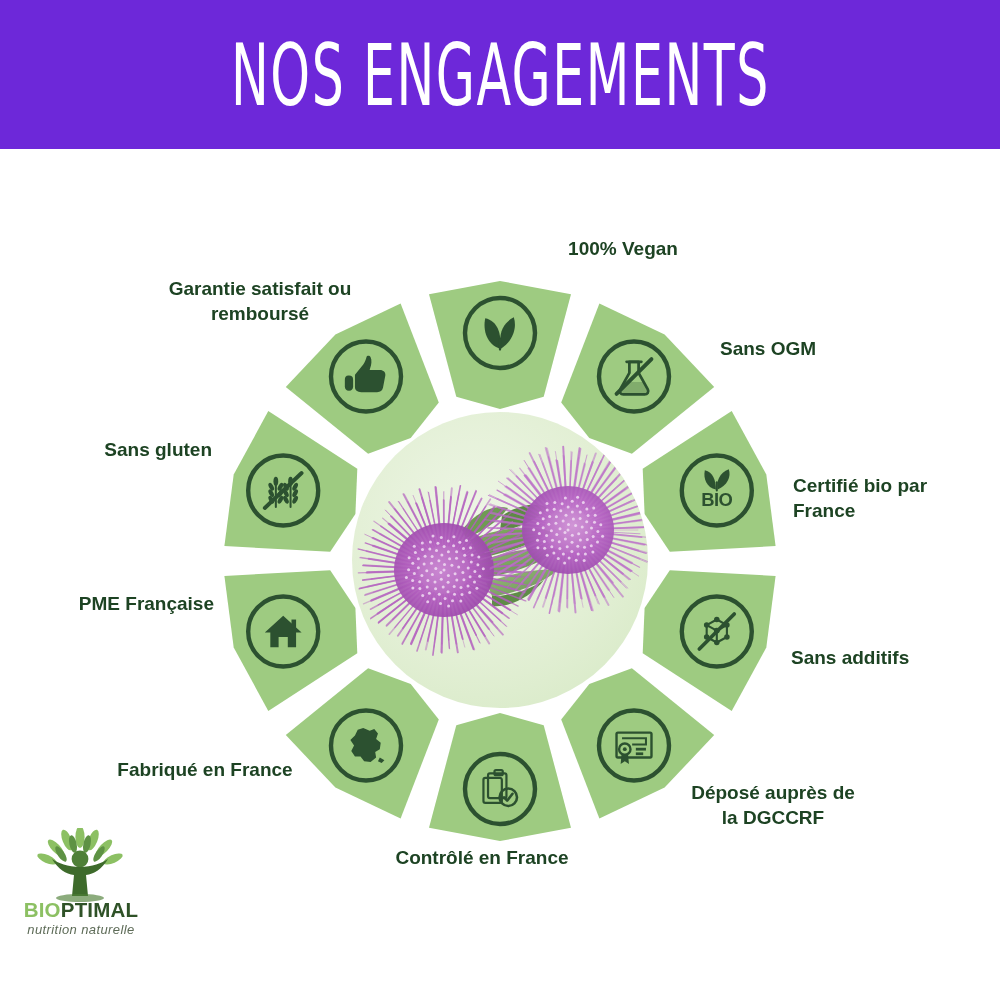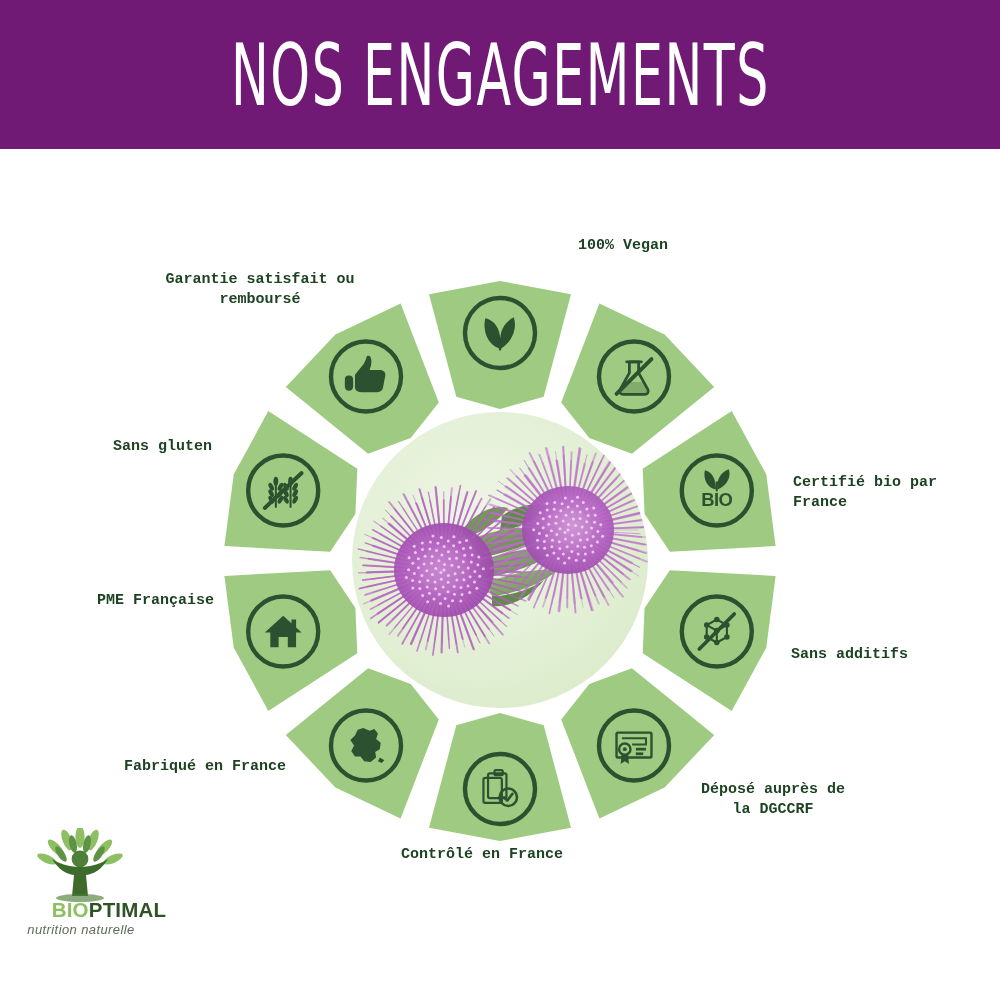--- a/index.html
+++ b/index.html
@@ -7,21 +7,21 @@
     width:1000px;height:1000px;
     background:#ffffff;
     font-family:"Liberation Sans", sans-serif;
     overflow:hidden;
     position:relative;
   }
 
   
   #header-band{
     position:absolute;left:0;top:0;width:1000px;height:149px;
-    background:#701a75;
+    background:#6d28d9;
     display:flex;align-items:center;justify-content:center;
   }
   #header-title{
     color:#ffffff;
     font-family:"Liberation Sans Narrow","DejaVu Sans Condensed","Liberation Sans",sans-serif;
     font-size:72px;
     font-weight:400;
     letter-spacing:2px;
     transform:scaleX(.78) scaleY(1.18);
     transform-origin:center center;
@@ -42,42 +42,41 @@
     border-radius:50%;
     background:radial-gradient(circle at 42% 38%, #eef6e6 0%, #e2efd4 55%, #d4e8c2 100%);
     overflow:hidden;
   }
   #flower-art{position:absolute;left:0;top:0;width:296px;height:296px;}
 
   
   .wlabel{
     position:absolute;
     color:#1d4323;
-    font-family:Liberation Mono, monospace;
-    font-size:15px;
+    font-family:Liberation Sans, sans-serif;
+    font-size:19px;
     font-weight:bold;
     line-height:1.32;
     white-space:pre-line;
   }
   .lbl-c{text-align:center;}
   .lbl-l{text-align:left;}
   .lbl-r{text-align:right;}
 
   
   #logo-block{
     position:absolute;left:22px;top:828px;width:118px;height:112px;
   }
   #logo-mark{position:absolute;left:8px;top:0;width:100px;height:74px;}
   #logo-wordmark{
     position:absolute;left:0;top:72px;width:118px;
     text-align:center;
     font-family:"Liberation Sans", sans-serif;
     font-size:20.5px;font-weight:bold;letter-spacing:.2px;
     line-height:1;
-    margin-left:28px;
   }
   #logo-word-bio{color:#8cc063;}
   #logo-word-rest{color:#2f5227;}
   #logo-tagline{
     position:absolute;left:0;top:94px;width:118px;
     text-align:center;
     color:#5d6b57;
     font-family:"Liberation Sans", sans-serif;
     font-size:13px;font-style:italic;letter-spacing:.4px;
   }
@@ -857,30 +856,31 @@
               <circle cx="185.9" cy="135.8" r="1.5" fill="#f0dcf2" opacity=".85"></circle>
               <circle cx="225.6" cy="85.3" r="1.5" fill="#f0dcf2" opacity=".85"></circle>
               <circle cx="232.2" cy="148.5" r="1.5" fill="#f0dcf2" opacity=".85"></circle>
             </g>
         </g>
       </g>
     </svg>
   </div>
 
   <div class="wlabel lbl-c" style="left:523px;top:87px;width:200px;">100% Vegan</div>
+  <div class="wlabel lbl-l" style="left:720px;top:187px;width:200px;">Sans OGM</div>
   <div class="wlabel lbl-l" style="left:793px;top:324px;width:200px;">Certifié bio par
 France</div>
   <div class="wlabel lbl-l" style="left:791px;top:496px;width:200px;">Sans additifs</div>
   <div class="wlabel lbl-c" style="left:663px;top:631px;width:220px;">Déposé auprès de
 la DGCCRF</div>
   <div class="wlabel lbl-c" style="left:75px;top:608px;width:260px;">Fabriqué en France</div>
   <div class="wlabel lbl-c" style="left:352px;top:696px;width:260px;">Contrôlé en France</div>
   <div class="wlabel lbl-r" style="left:-26px;top:442px;width:240px;">PME Française</div>
   <div class="wlabel lbl-r" style="left:-28px;top:288px;width:240px;">Sans gluten</div>
-  <div class="wlabel lbl-c" style="left:150px;top:121px;width:220px;">Garantie satisfait ou
+  <div class="wlabel lbl-c" style="left:150px;top:127px;width:220px;">Garantie satisfait ou
 remboursé</div>
 </div>
 
 <div id="logo-block">
   <svg id="logo-mark" viewBox="0 0 100 74">
     <g fill="#8cc063">
       <ellipse cx="50" cy="9" rx="4.6" ry="11"></ellipse>
       <ellipse cx="37" cy="12" rx="4.4" ry="11" transform="rotate(-22 37 12)"></ellipse>
       <ellipse cx="63" cy="12" rx="4.4" ry="11" transform="rotate(22 63 12)"></ellipse>
       <ellipse cx="26" cy="20" rx="4.2" ry="11" transform="rotate(-44 26 20)"></ellipse>

